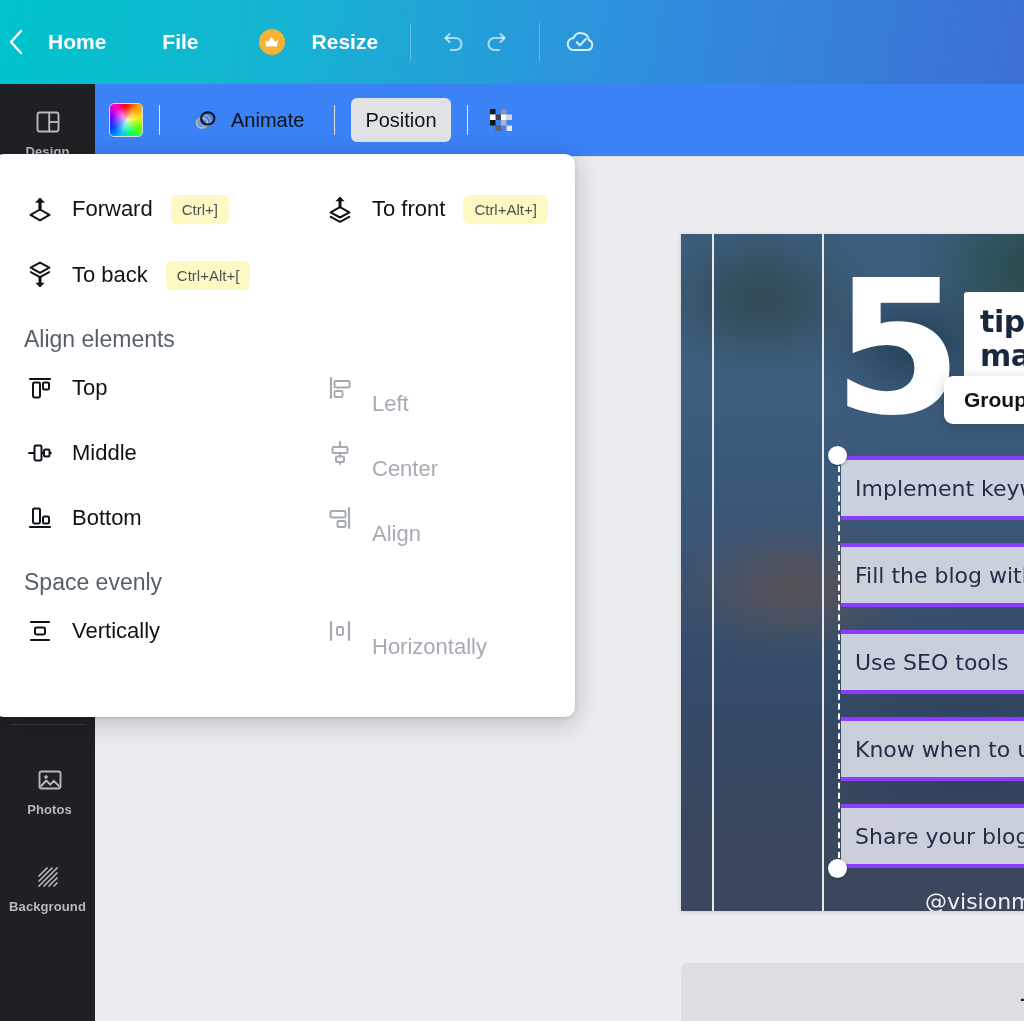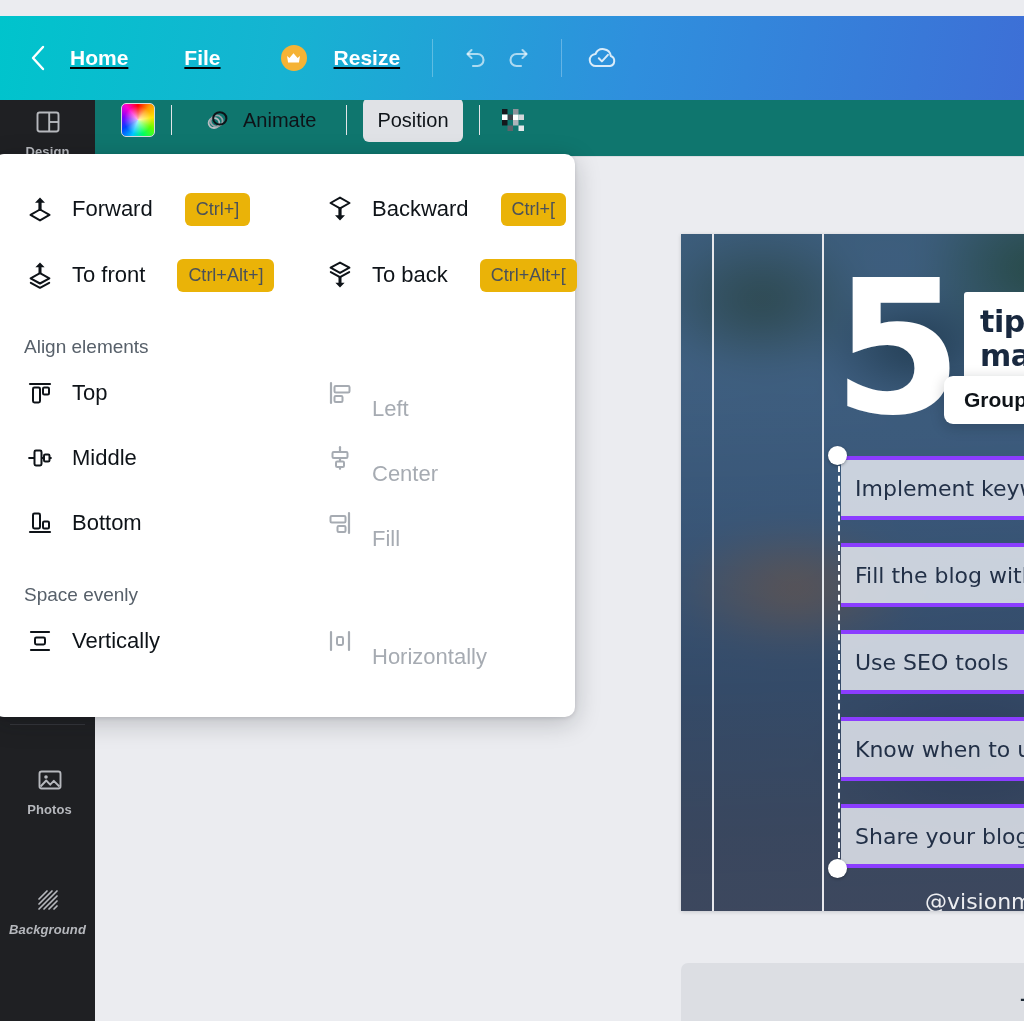--- a/index.html
+++ b/index.html
@@ -5,27 +5,25 @@
   * { box-sizing: border-box; margin: 0; padding: 0; }
   html, body {
     width: 1024px; height: 1021px;
     overflow: hidden;
     font-family: "Liberation Sans", sans-serif;
     background: #ebecf0;
   }
 
   
   #topbar {
-    position: absolute; top: 16px; left: 0;
+    position: absolute; top: 0; left: 0;
     width: 1024px; height: 84px;
     background: linear-gradient(100deg, #00c4cc 0%, #16b3d2 28%, #2f8fdd 62%, #3d6fd6 100%);
     display: flex; align-items: center;
-    padding-left: 22px;
     z-index: 60;
-    text-decoration: underline;
   }
   .tb-back {
     width: 30px; height: 40px;
     display: flex; align-items: center; justify-content: center;
     cursor: pointer;
   }
   .tb-item {
     color: #fff; font-size: 21px; font-weight: bold;
     padding: 8px 14px; cursor: pointer; white-space: nowrap;
   }
@@ -62,33 +60,33 @@
     display: flex; flex-direction: column;
     align-items: center; justify-content: center;
     gap: 7px; cursor: pointer;
   }
   .side-label {
     color: #b6b8bd; font-size: 13px; font-weight: bold;
     letter-spacing: .1px; white-space: nowrap;
   }
   #side-design { margin-top: 6px; }
   #side-photos { position: absolute; top: 664px; left: 2px; }
-  #side-background { position: absolute; top: 784px; left: 0; font-style: italic; }
+  #side-background { position: absolute; top: 761px; left: 0; }
   #side-sep {
     position: absolute; top: 640px; left: 10px;
     width: 75px; height: 1px; background: #34363a;
   }
 
   
   #toolbar {
     position: absolute; top: 84px; left: 95px;
     width: 929px; height: 72px;
-    background: #0f766e;
+    background: #3b82f6;
     display: flex; align-items: center;
-    padding-left: 26px;
+    padding-left: 14px;
     box-shadow: 0 1px 0 rgba(57,76,96,.10);
     z-index: 30;
   }
   #color-swatch {
     width: 34px; height: 34px; border-radius: 5px;
     border: 1px solid #d8dade;
     background:
       radial-gradient(circle at 50% 50%, rgba(255,255,255,.75) 0%, rgba(255,255,255,0) 62%),
       conic-gradient(from 200deg,
         #00c8ff, #0040ff, #7a00ff, #ff00d0, #ff0000,
@@ -256,27 +254,27 @@
   .menu-ico {
     width: 32px; height: 32px;
     display: flex; align-items: center; justify-content: center;
     flex: 0 0 auto;
   }
   .menu-label {
     font-size: 22px; color: #0e1318; white-space: nowrap;
   }
   .menu-row.disabled .menu-label { color: #a6abb2; margin-top: 32px; }
   .kbd {
-    background: #eab308; border-radius: 6px;
-    padding: 6px 11px; font-size: 18px; color: #4a5159;
-    white-space: nowrap; margin-left: 16px;
+    background: #fef9c3; border-radius: 6px;
+    padding: 6px 11px; font-size: 15px; color: #4a5159;
+    white-space: nowrap; margin-left: 2px;
   }
   .section-title {
-    font-size: 19px; color: #57606a;
-    margin: 32px 0 6px 6px;
+    font-size: 23px; color: #57606a;
+    margin: 22px 0 6px 6px;
   }
   .align-grid {
     display: grid; grid-template-columns: 300px 1fr;
     row-gap: 7px;
   }
 </style>
 </head>
 <body>
 
 <div id="topbar">
@@ -454,30 +452,20 @@
       <span class="menu-ico">
         <svg width="30" height="30" viewBox="0 0 30 30" fill="none">
           <path d="M15 3.5l5 5.2h-3.4V17h-3.2V8.7H10L15 3.5z" fill="#0e1318"></path>
           <path d="M15 15.5l9.5 5.4L15 26.4 5.5 20.9 15 15.5z" stroke="#0e1318" stroke-width="2" stroke-linejoin="round"></path>
         </svg>
       </span>
       <span class="menu-label">Forward</span>
       <span class="kbd">Ctrl+]</span>
     </div>
 
-    <div class="menu-row">
-      <span class="menu-ico">
-        <svg width="30" height="30" viewBox="0 0 30 30" fill="none">
-          <path d="M15 26.5l-5-5.2h3.4V13h3.2v8.3H20L15 26.5z" fill="#0e1318"></path>
-          <path d="M15 3.6l9.5 5.4L15 14.4 5.5 9 15 3.6z" stroke="#0e1318" stroke-width="2" stroke-linejoin="round"></path>
-        </svg>
-      </span>
-      <span class="menu-label">Backward</span>
-      <span class="kbd">Ctrl+[</span>
-    </div>
 
     <div class="menu-row">
       <span class="menu-ico">
         <svg width="30" height="30" viewBox="0 0 30 30" fill="none">
           <path d="M15 2.5l4.6 4.8h-3.1v6.4h-3V7.3h-3.1L15 2.5z" fill="#0e1318"></path>
           <path d="M15 13.2l9.4 5.1-9.4 5.2-9.4-5.2 9.4-5.1z" stroke="#0e1318" stroke-width="2" stroke-linejoin="round"></path>
           <path d="M5.8 22.8l9.2 5 9.2-5" stroke="#0e1318" stroke-width="2" stroke-linecap="round" stroke-linejoin="round"></path>
         </svg>
       </span>
       <span class="menu-label">To front</span>
@@ -557,21 +545,21 @@
     </div>
 
     <div class="menu-row disabled">
       <span class="menu-ico">
         <svg width="28" height="28" viewBox="0 0 28 28" fill="none">
           <path d="M23 4v20" stroke="#a6abb2" stroke-width="2.2" stroke-linecap="round"></path>
           <rect x="4.5" y="7" width="15" height="6.5" rx="1.3" stroke="#a6abb2" stroke-width="2"></rect>
           <rect x="11.5" y="17" width="8" height="6" rx="1.3" stroke="#a6abb2" stroke-width="2"></rect>
         </svg>
       </span>
-      <span class="menu-label">Fill</span>
+      <span class="menu-label">Align</span>
     </div>
   </div>
 
   <div class="section-title">Space evenly</div>
 
   <div class="align-grid">
 
     <div class="menu-row">
       <span class="menu-ico">
         <svg width="28" height="28" viewBox="0 0 28 28" fill="none">

